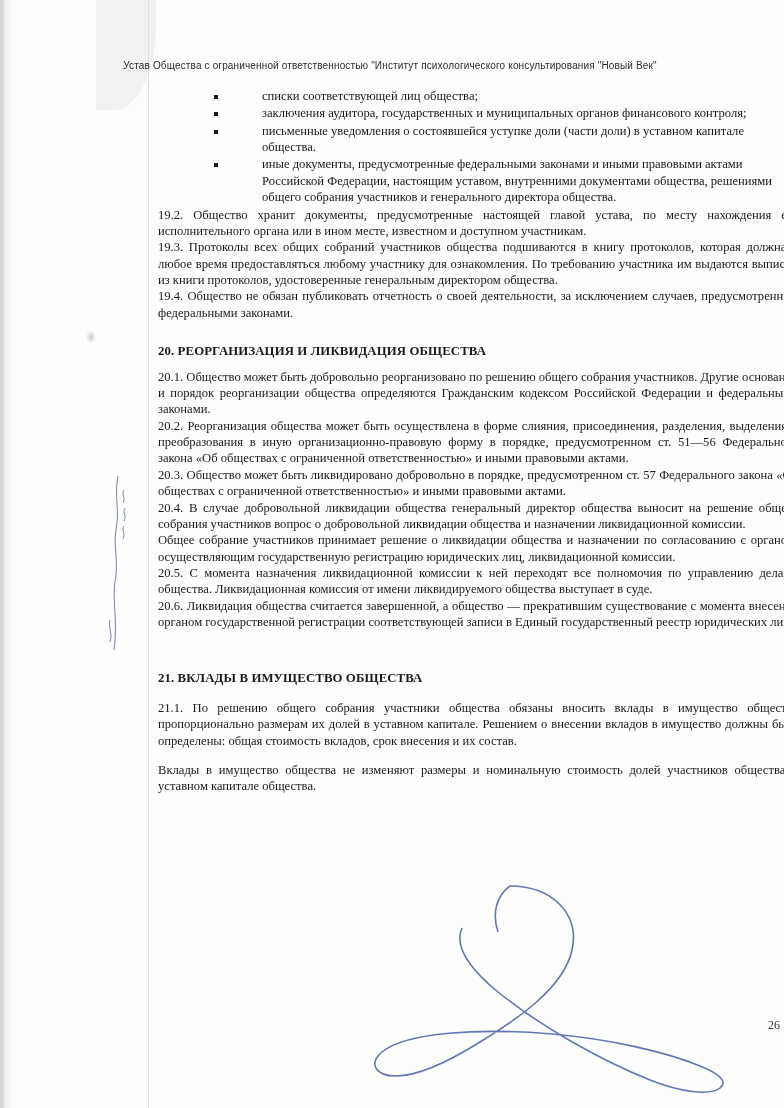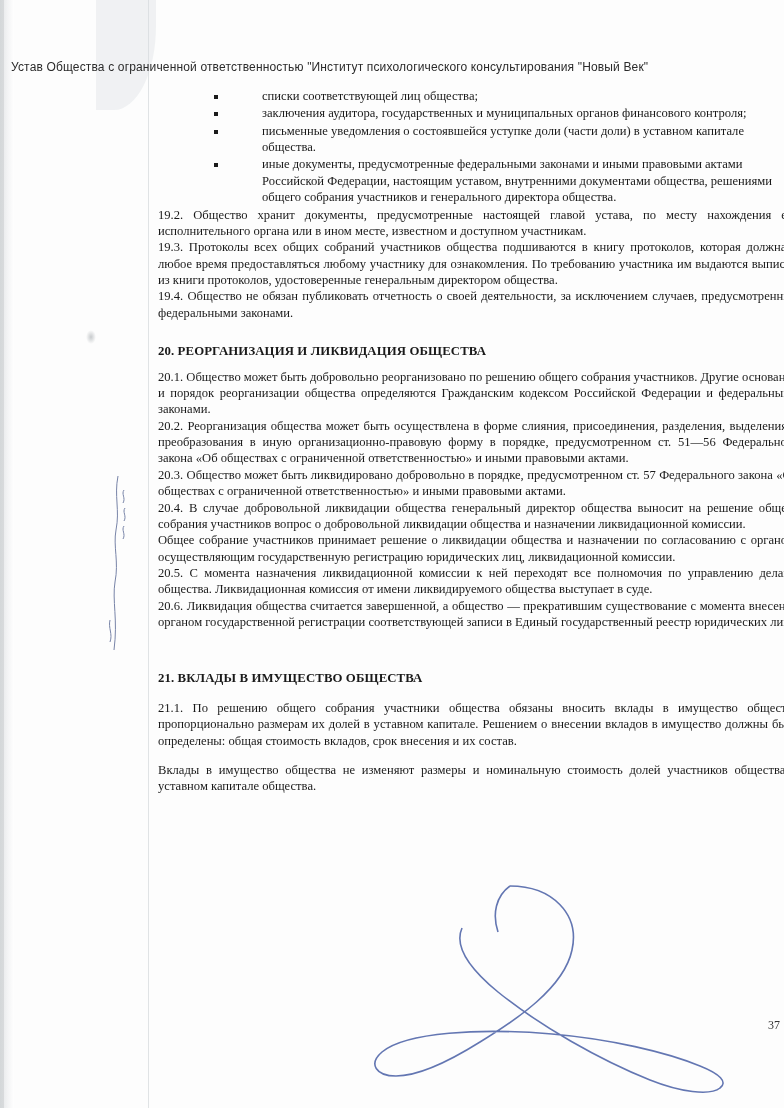--- a/index.html
+++ b/index.html
@@ -60,27 +60,27 @@
     left: 148px;
     top: 0;
     width: 1px;
     height: 1108px;
     background: #d8dcdf;
     opacity: 0.8;
   }
 
   .header {
     position: absolute;
-    left: 11px;
+    left: 0;
     right: 0;
     top: 60px;
-    text-align: left;
+    text-align: center;
     padding-right: 4px;
     font-family: "Liberation Sans", sans-serif;
-    font-size: 12px;
+    font-size: 10px;
     letter-spacing: 0.15px;
     color: #2b2b2b;
     white-space: nowrap;
   }
 
   .content {
     position: absolute;
     left: 158px;
     top: 88px;
     width: 640px;
@@ -206,21 +206,21 @@
     <p class="blk">20.6. Ликвидация общества считается завершенной, а общество — прекратившим существование с момента внесения органом государственной регистрации соответствующей записи в Единый государственный реестр юридических лиц.</p>
 
     <h2 class="section second">21. ВКЛАДЫ В ИМУЩЕСТВО ОБЩЕСТВА</h2>
 
     <p class="blk">21.1. По решению общего собрания участники общества обязаны вносить вклады в имущество общества пропорционально размерам их долей в уставном капитале. Решением о внесении вкладов в имущество должны быть определены: общая стоимость вкладов, срок внесения и их состав.</p>
     <div class="gap"></div>
     <p class="blk">Вклады в имущество общества не изменяют размеры и номинальную стоимость долей участников общества в уставном капитале общества.</p>
 
   </div>
 
-  <div class="pageno">37</div>
+  <div class="pageno">26</div>
 
   <svg class="margin-scribble" viewBox="0 0 40 190">
     <g stroke="#4a5a8a" stroke-width="1" fill="none" opacity="0.75">
       <path d="M14 6 C10 26, 16 40, 12 60 C9 76, 15 92, 11 112 C8 130, 14 150, 10 180"></path>
       <path d="M20 20 C17 24, 22 28, 19 33"></path>
       <path d="M21 38 C18 42, 23 46, 20 51"></path>
       <path d="M20 56 C17 60, 22 64, 19 69"></path>
       <path d="M6 150 C4 158, 9 164, 6 172"></path>
     </g>
   </svg>

